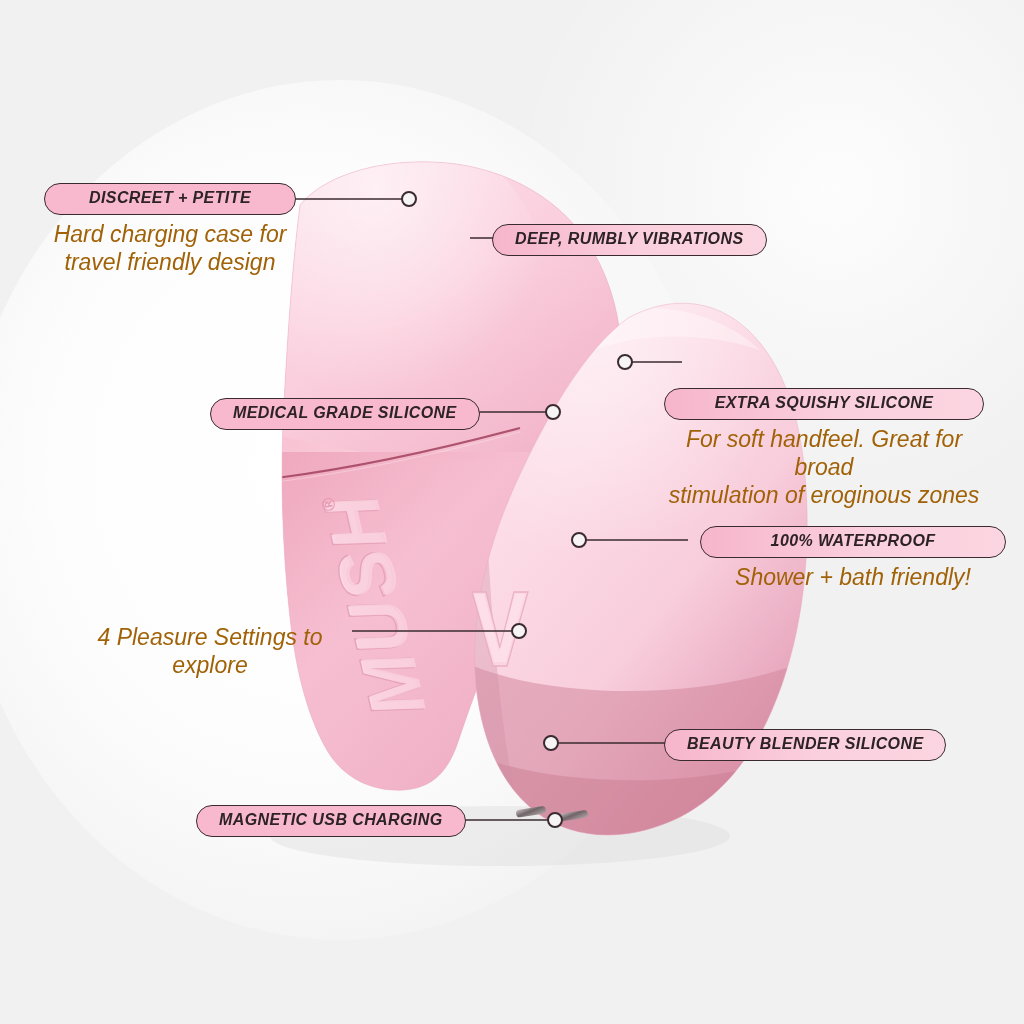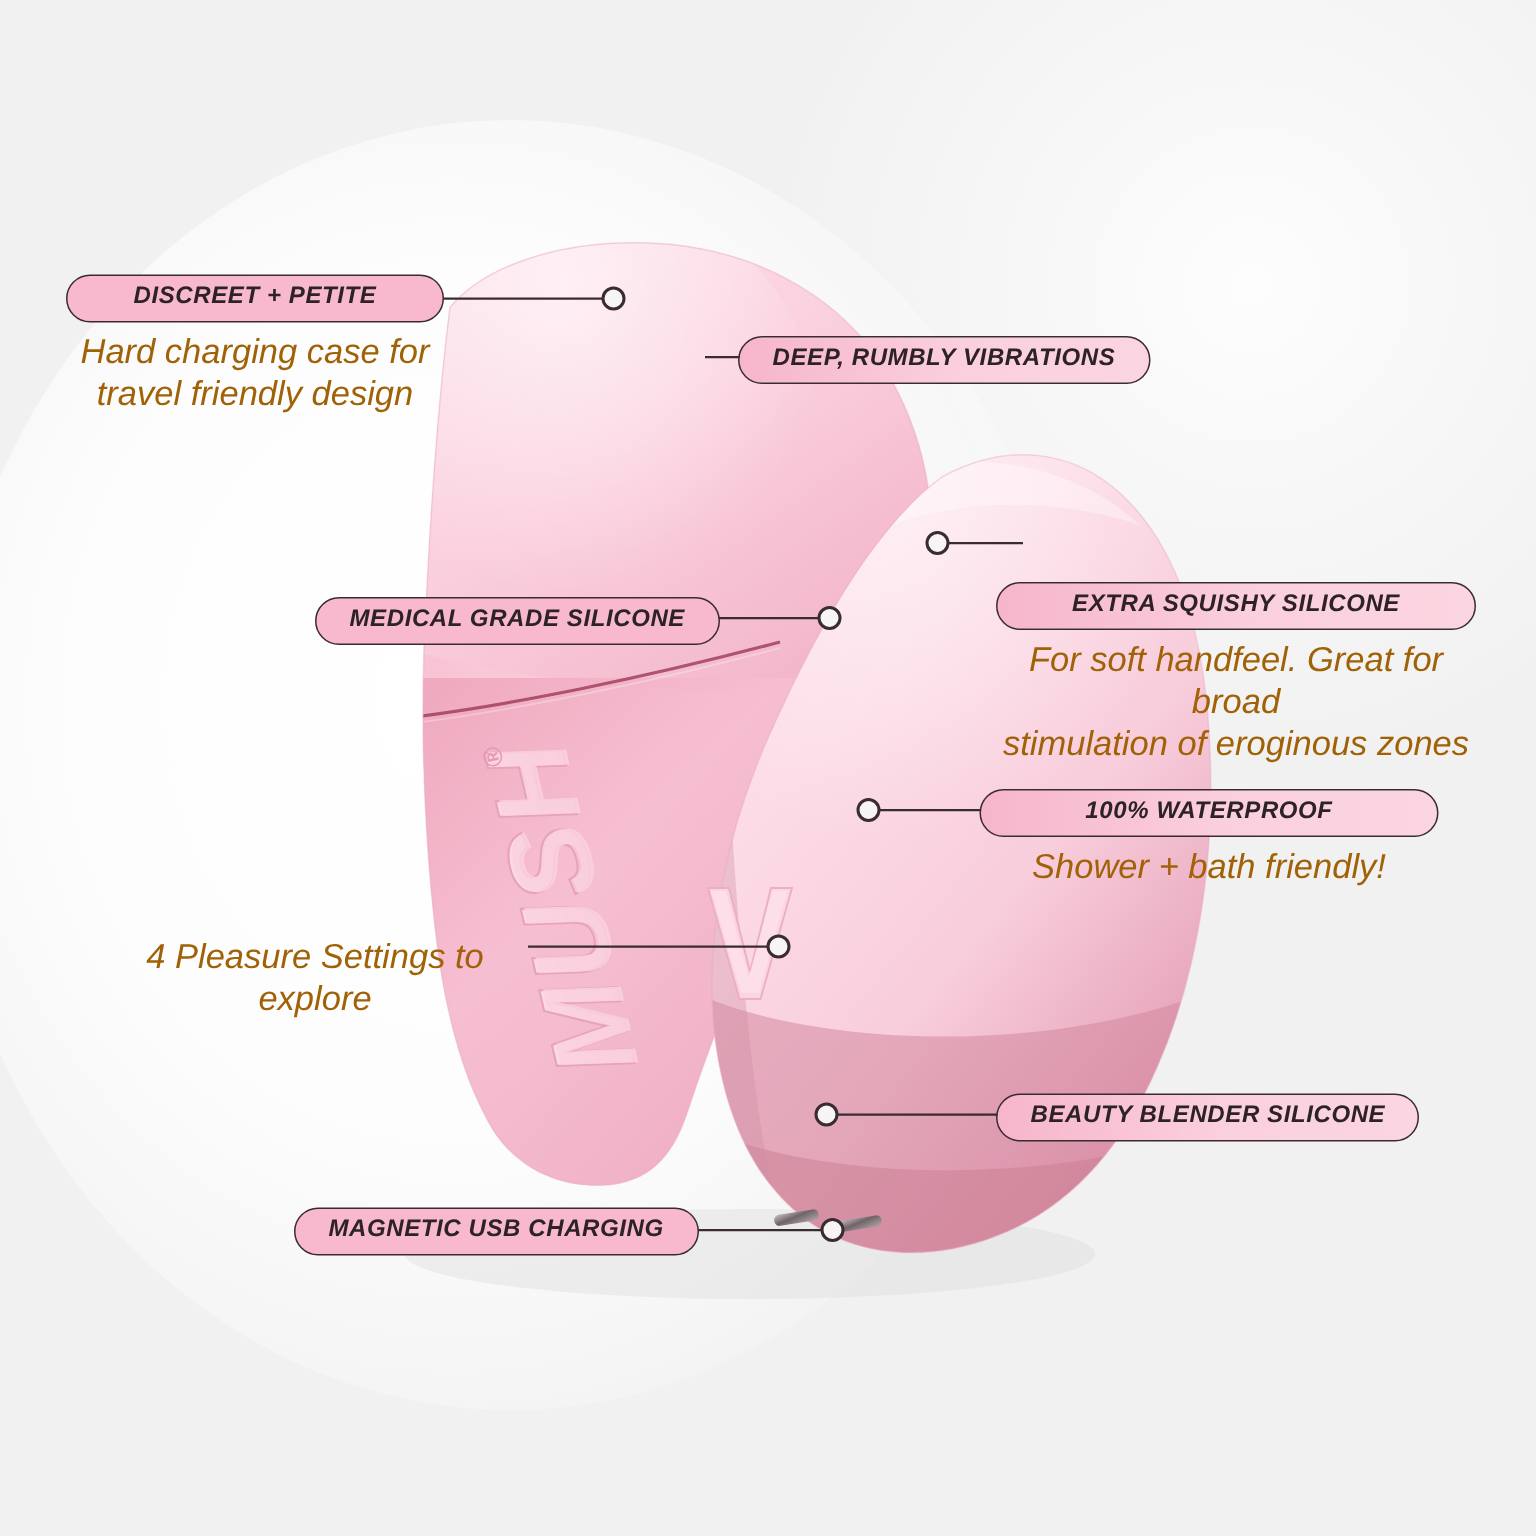--- a/index.html
+++ b/index.html
@@ -86,21 +86,21 @@
     line-height: 1.22;
     white-space: pre-line;
     text-align: center;
   }
 
   
   #c-discreet   { left: 44px;  top: 183px; width: 252px; text-align: center; }
   #c-deep       { left: 492px; top: 224px; }
   #c-medical    { left: 210px; top: 398px; }
   #c-squishy    { left: 664px; top: 348px; width: 320px; text-align: center; margin-top: 40px; }
-  #c-waterproof { left: 653px; top: 526px; width: 306px; text-align: center; }
+  #c-waterproof { left: 700px; top: 526px; width: 306px; text-align: center; }
   #c-single     { left: 60px;  top: 618px; width: 300px; text-align: center; }
   #c-beauty     { left: 664px; top: 729px; }
   #c-magnetic   { left: 196px; top: 805px; }
 
   #c-discreet .pill   { width: 252px; padding-left: 10px; padding-right: 10px; }
   #c-squishy .pill    { width: 320px; padding-left: 10px; padding-right: 10px; }
   #c-waterproof .pill { width: 306px; padding-left: 10px; padding-right: 10px; }
   #c-single .pill     { width: 300px; padding-left: 10px; padding-right: 10px; }
 </style>
 </head>

